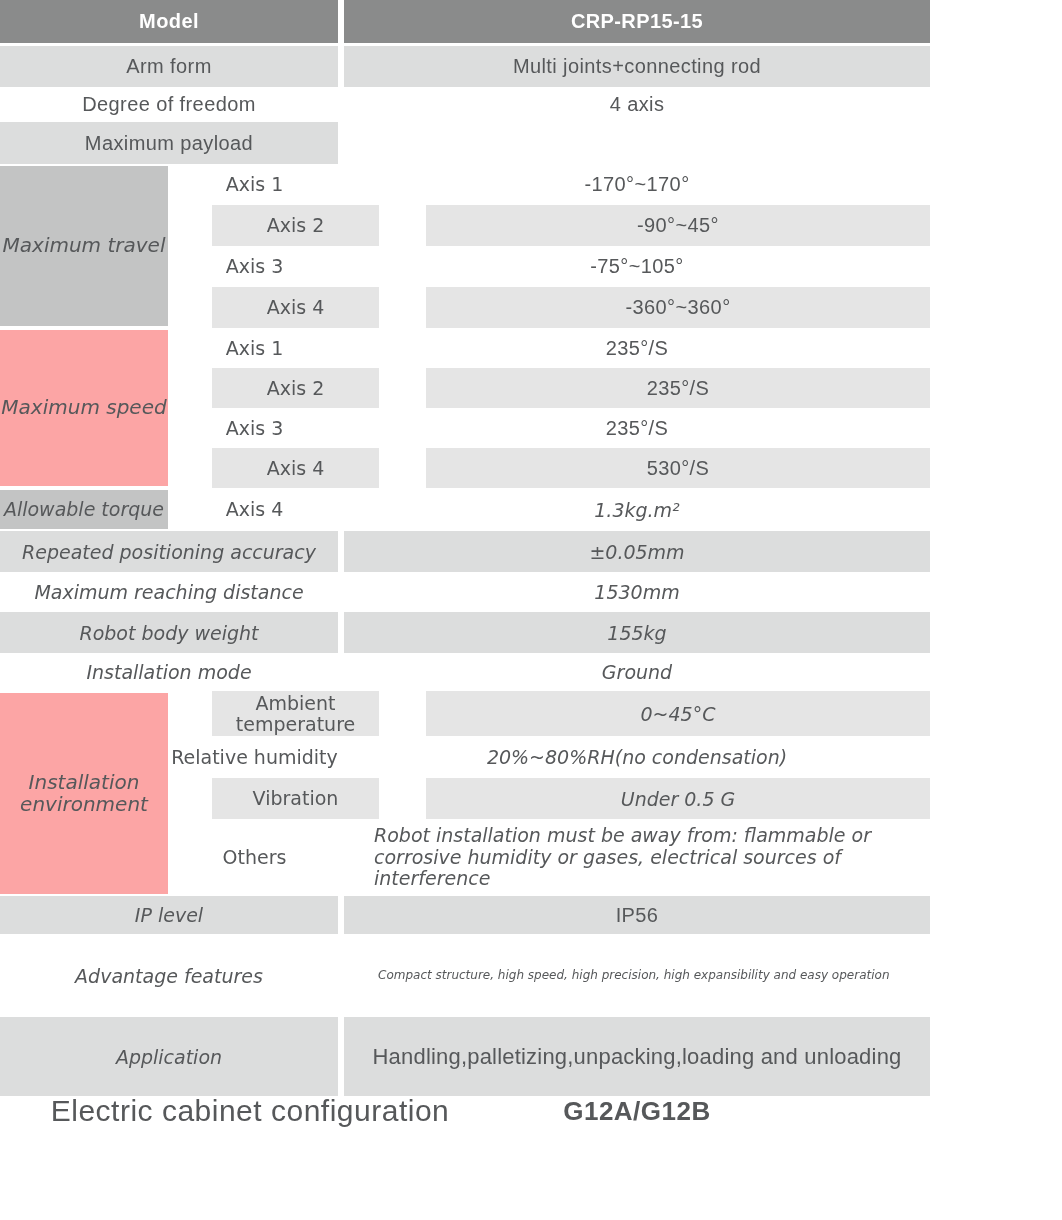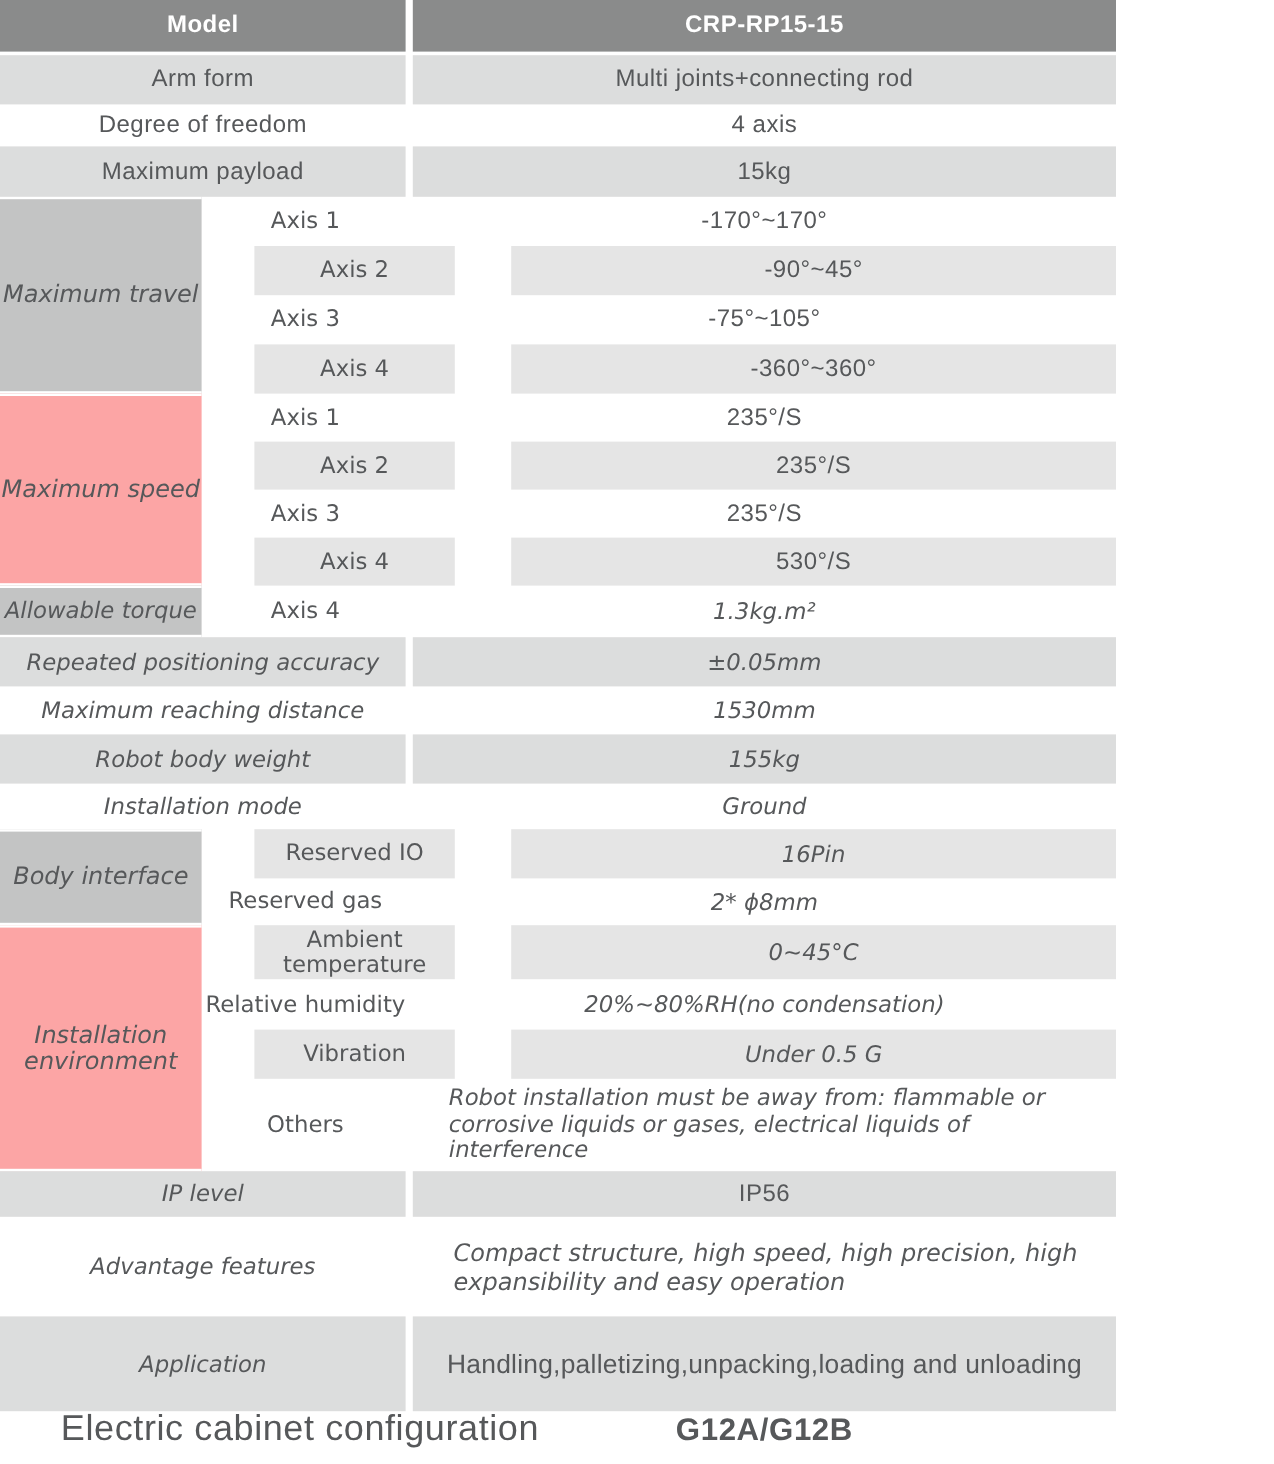--- a/index.html
+++ b/index.html
@@ -41,21 +41,21 @@
   
   .h30{height:30px}.h35{height:35px}.h38{height:38px}.h39{height:39px}.h40{height:40px}
   .h41{height:41px}.h42{height:42px}.h43{height:43px}.h45{height:45px}.h77{height:77px}
   .h79{height:79px}.h83{height:83px}
 
   
   .torque .gcell{font-size:19px;line-height:1.0;}
   .others-val{justify-content:flex-start;text-align:left;padding-left:30px;}
   .others-val .inner{max-width:545px;line-height:1.14;font-size:19px;}
   .adv-val{justify-content:flex-start;text-align:left;padding-left:34px;}
-  .adv-val .inner{max-width:530px;line-height:1.2;font-size:20px;}
+  .adv-val .inner{max-width:530px;line-height:1.2;font-size:12px;}
   .app-val{font-size:22px;white-space:nowrap;letter-spacing:0.2px;}
   .ip-val{font-size:20px;}
   .cabinet{position:relative;}
   .cab-lab{width:500px;font-size:30px;letter-spacing:0.5px;white-space:nowrap;
            font-family:Liberation Sans, sans-serif;}
   .cab-val{position:absolute;left:344px;top:0;bottom:0;width:586px;font-size:26px;
            letter-spacing:0.5px;font-weight:600;}
 </style>
 </head>
 <body>
@@ -76,21 +76,20 @@
       <div class="cell val din">Multi joints+connecting rod</div>
     </div>
     <div class="row w h35">
       <div class="cell lab din">Degree of freedom</div>
       <div class="colgap"></div>
       <div class="cell val din">4 axis</div>
     </div>
     <div class="row g h42">
       <div class="cell lab din">Maximum payload</div>
       <div class="colgap"></div>
-      <div class="cell val din">15kg</div>
     </div>
 
     <div class="section">
       <div class="gcell medium">Maximum travel</div>
       <div class="gap3"></div>
       <div class="subrows">
         <div class="subrow w h41">
           <div class="sub">Axis 1</div>
           <div class="colgap"></div>
           <div class="cell val din">-170°~170°</div>
@@ -166,36 +165,20 @@
       <div class="cell lab got">Robot body weight</div>
       <div class="colgap"></div>
       <div class="cell val got">155kg</div>
     </div>
     <div class="row w h38">
       <div class="cell lab got">Installation mode</div>
       <div class="colgap"></div>
       <div class="cell val got">Ground</div>
     </div>
 
-    <div class="section">
-      <div class="gcell medium">Body interface</div>
-      <div class="gap3"></div>
-      <div class="subrows">
-        <div class="subrow g h41">
-          <div class="sub">Reserved IO</div>
-          <div class="colgap"></div>
-          <div class="cell val got">16Pin</div>
-        </div>
-        <div class="subrow w h39">
-          <div class="sub">Reserved gas</div>
-          <div class="colgap"></div>
-          <div class="cell val got">2* ϕ8mm</div>
-        </div>
-      </div>
-    </div>
 
     <div class="section">
       <div class="gcell light">Installation environment</div>
       <div class="gap3"></div>
       <div class="subrows">
         <div class="subrow g h45">
           <div class="sub">Ambient temperature</div>
           <div class="colgap"></div>
           <div class="cell val got">0~45°C</div>
         </div>
@@ -206,21 +189,21 @@
         </div>
         <div class="subrow g h41">
           <div class="sub">Vibration</div>
           <div class="colgap"></div>
           <div class="cell val got">Under 0.5 G</div>
         </div>
         <div class="subrow w h77">
           <div class="sub">Others</div>
           <div class="colgap"></div>
           <div class="cell val others-val">
-            <div class="inner got">Robot installation must be away from: flammable or corrosive liquids or gases, electrical liquids of interference</div>
+            <div class="inner got">Robot installation must be away from: flammable or corrosive humidity or gases, electrical sources of interference</div>
           </div>
         </div>
       </div>
     </div>
 
     <div class="row g h38">
       <div class="cell lab got">IP level</div>
       <div class="colgap"></div>
       <div class="cell val din ip-val">IP56</div>
     </div>

